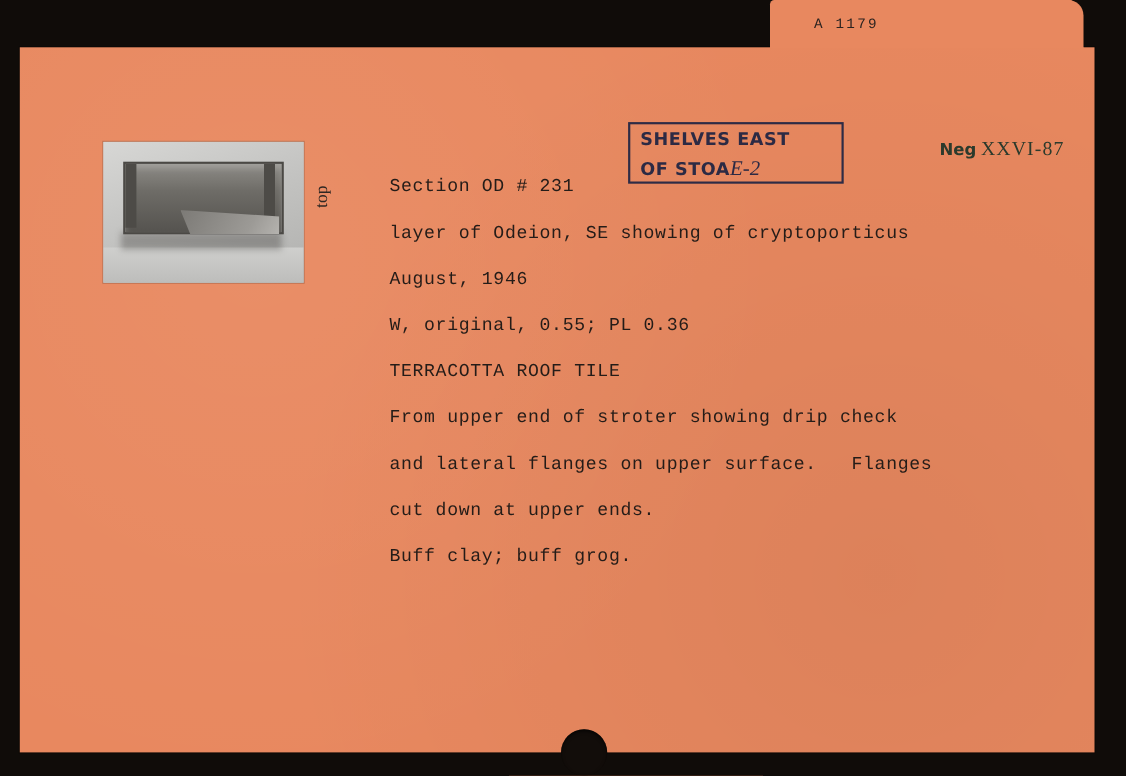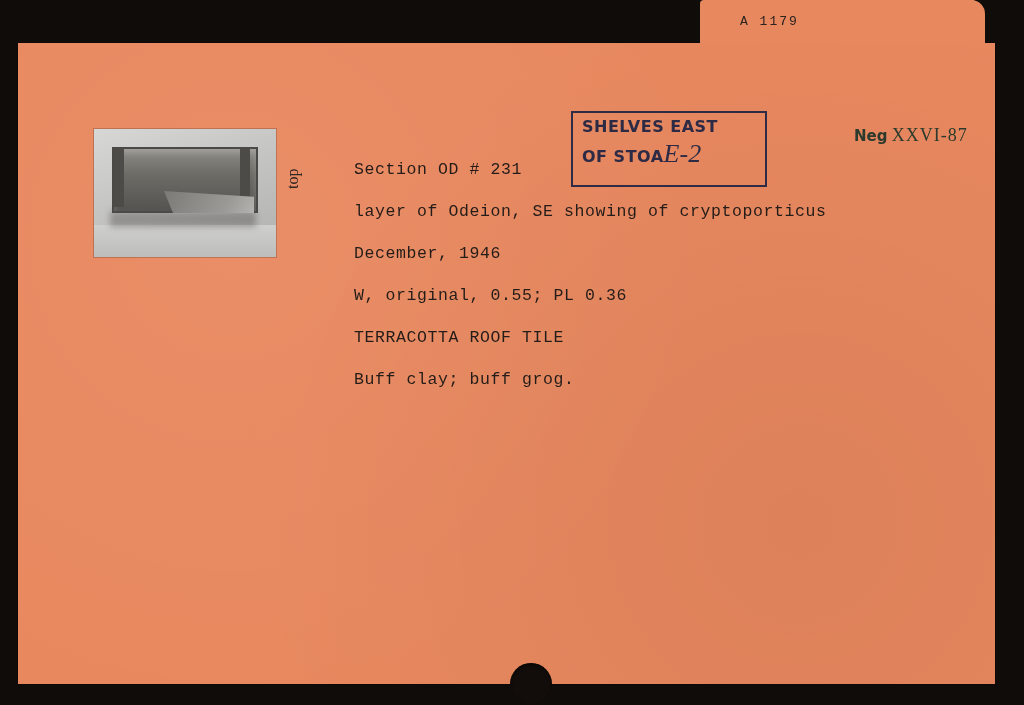--- a/index.html
+++ b/index.html
@@ -175,38 +175,38 @@
     white-space: pre;
     margin-top: 20px;
   }
 
   
   #stamp {
     position: absolute;
     left: 553px;
     top: 68px;
     width: 196px;
-    height: 76px;
+    height: 56px;
     border: 2px solid #2e2b45;
     box-sizing: border-box;
   }
   #stamp .stamp-line {
     color: #2c2a44;
     font-family: "DejaVu Sans", sans-serif;
     font-weight: bold;
     font-size: 16px;
     letter-spacing: 0.5px;
     padding-left: 9px;
     line-height: 27px;
     white-space: pre;
   }
   #stamp .hand-e2 {
     font-family: "Liberation Serif", serif;
     font-weight: normal;
-    font-size: 26px;
+    font-size: 19px;
     font-style: italic;
     color: #2c2a44;
     letter-spacing: 0;
   }
 
   
   #neg {
     position: absolute;
     left: 836px;
     top: 82px;
@@ -265,27 +265,32 @@
     </div>
 
     <div id="top-annot">top</div>
 
     <div id="typed">
       <div class="para">
         <div class="line">Section OD # 231</div>
         <div class="line">layer of Odeion, SE showing of cryptoporticus</div>
       </div>
       <div class="para">
-        <div class="line">December, 1946</div>
+        <div class="line">August, 1946</div>
       </div>
       <div class="para">
         <div class="line">W, original, 0.55; PL 0.36</div>
       </div>
       <div class="para">
         <div class="line">TERRACOTTA ROOF TILE</div>
+      </div>
+      <div class="para">
+        <div class="line">From upper end of stroter showing drip check</div>
+        <div class="line">and lateral flanges on upper surface.   Flanges</div>
+        <div class="line">cut down at upper ends.</div>
       </div>
       <div class="para tight">
         <div class="line">Buff clay; buff grog.</div>
       </div>
     </div>
 
     <div id="stamp">
       <div class="stamp-line">SHELVES EAST</div>
       <div class="stamp-line"><span>OF STOA</span><span class="hand-e2">E-2</span></div>
     </div>

